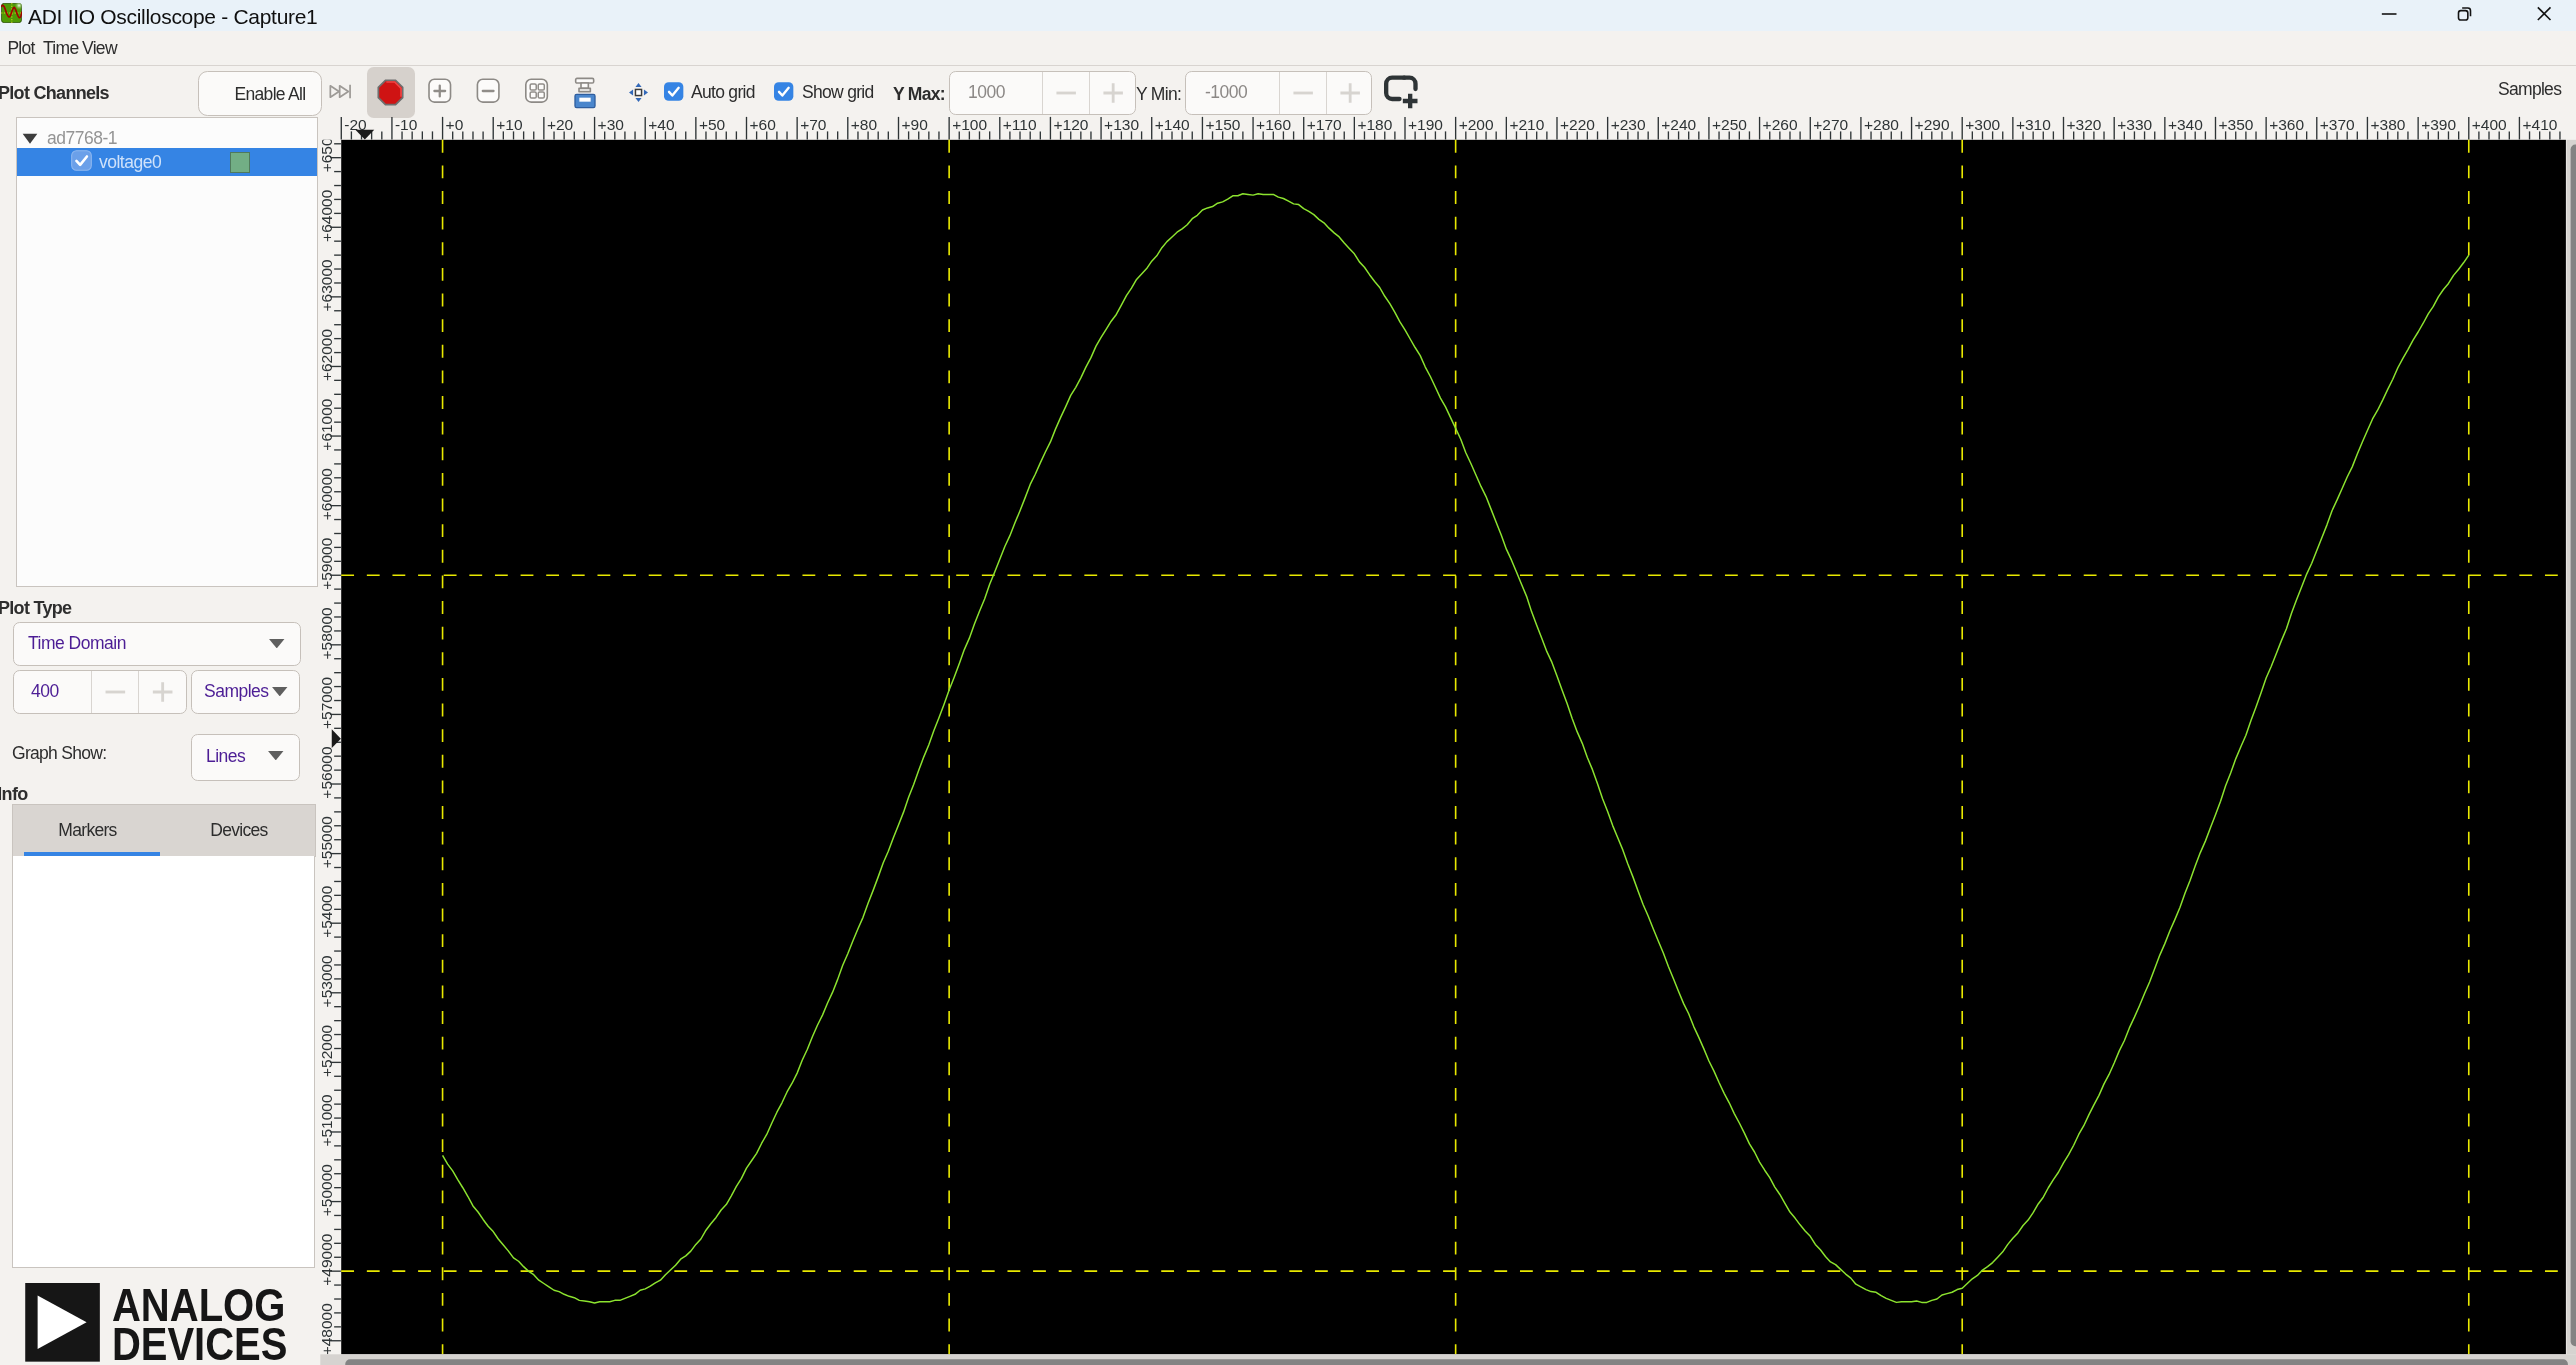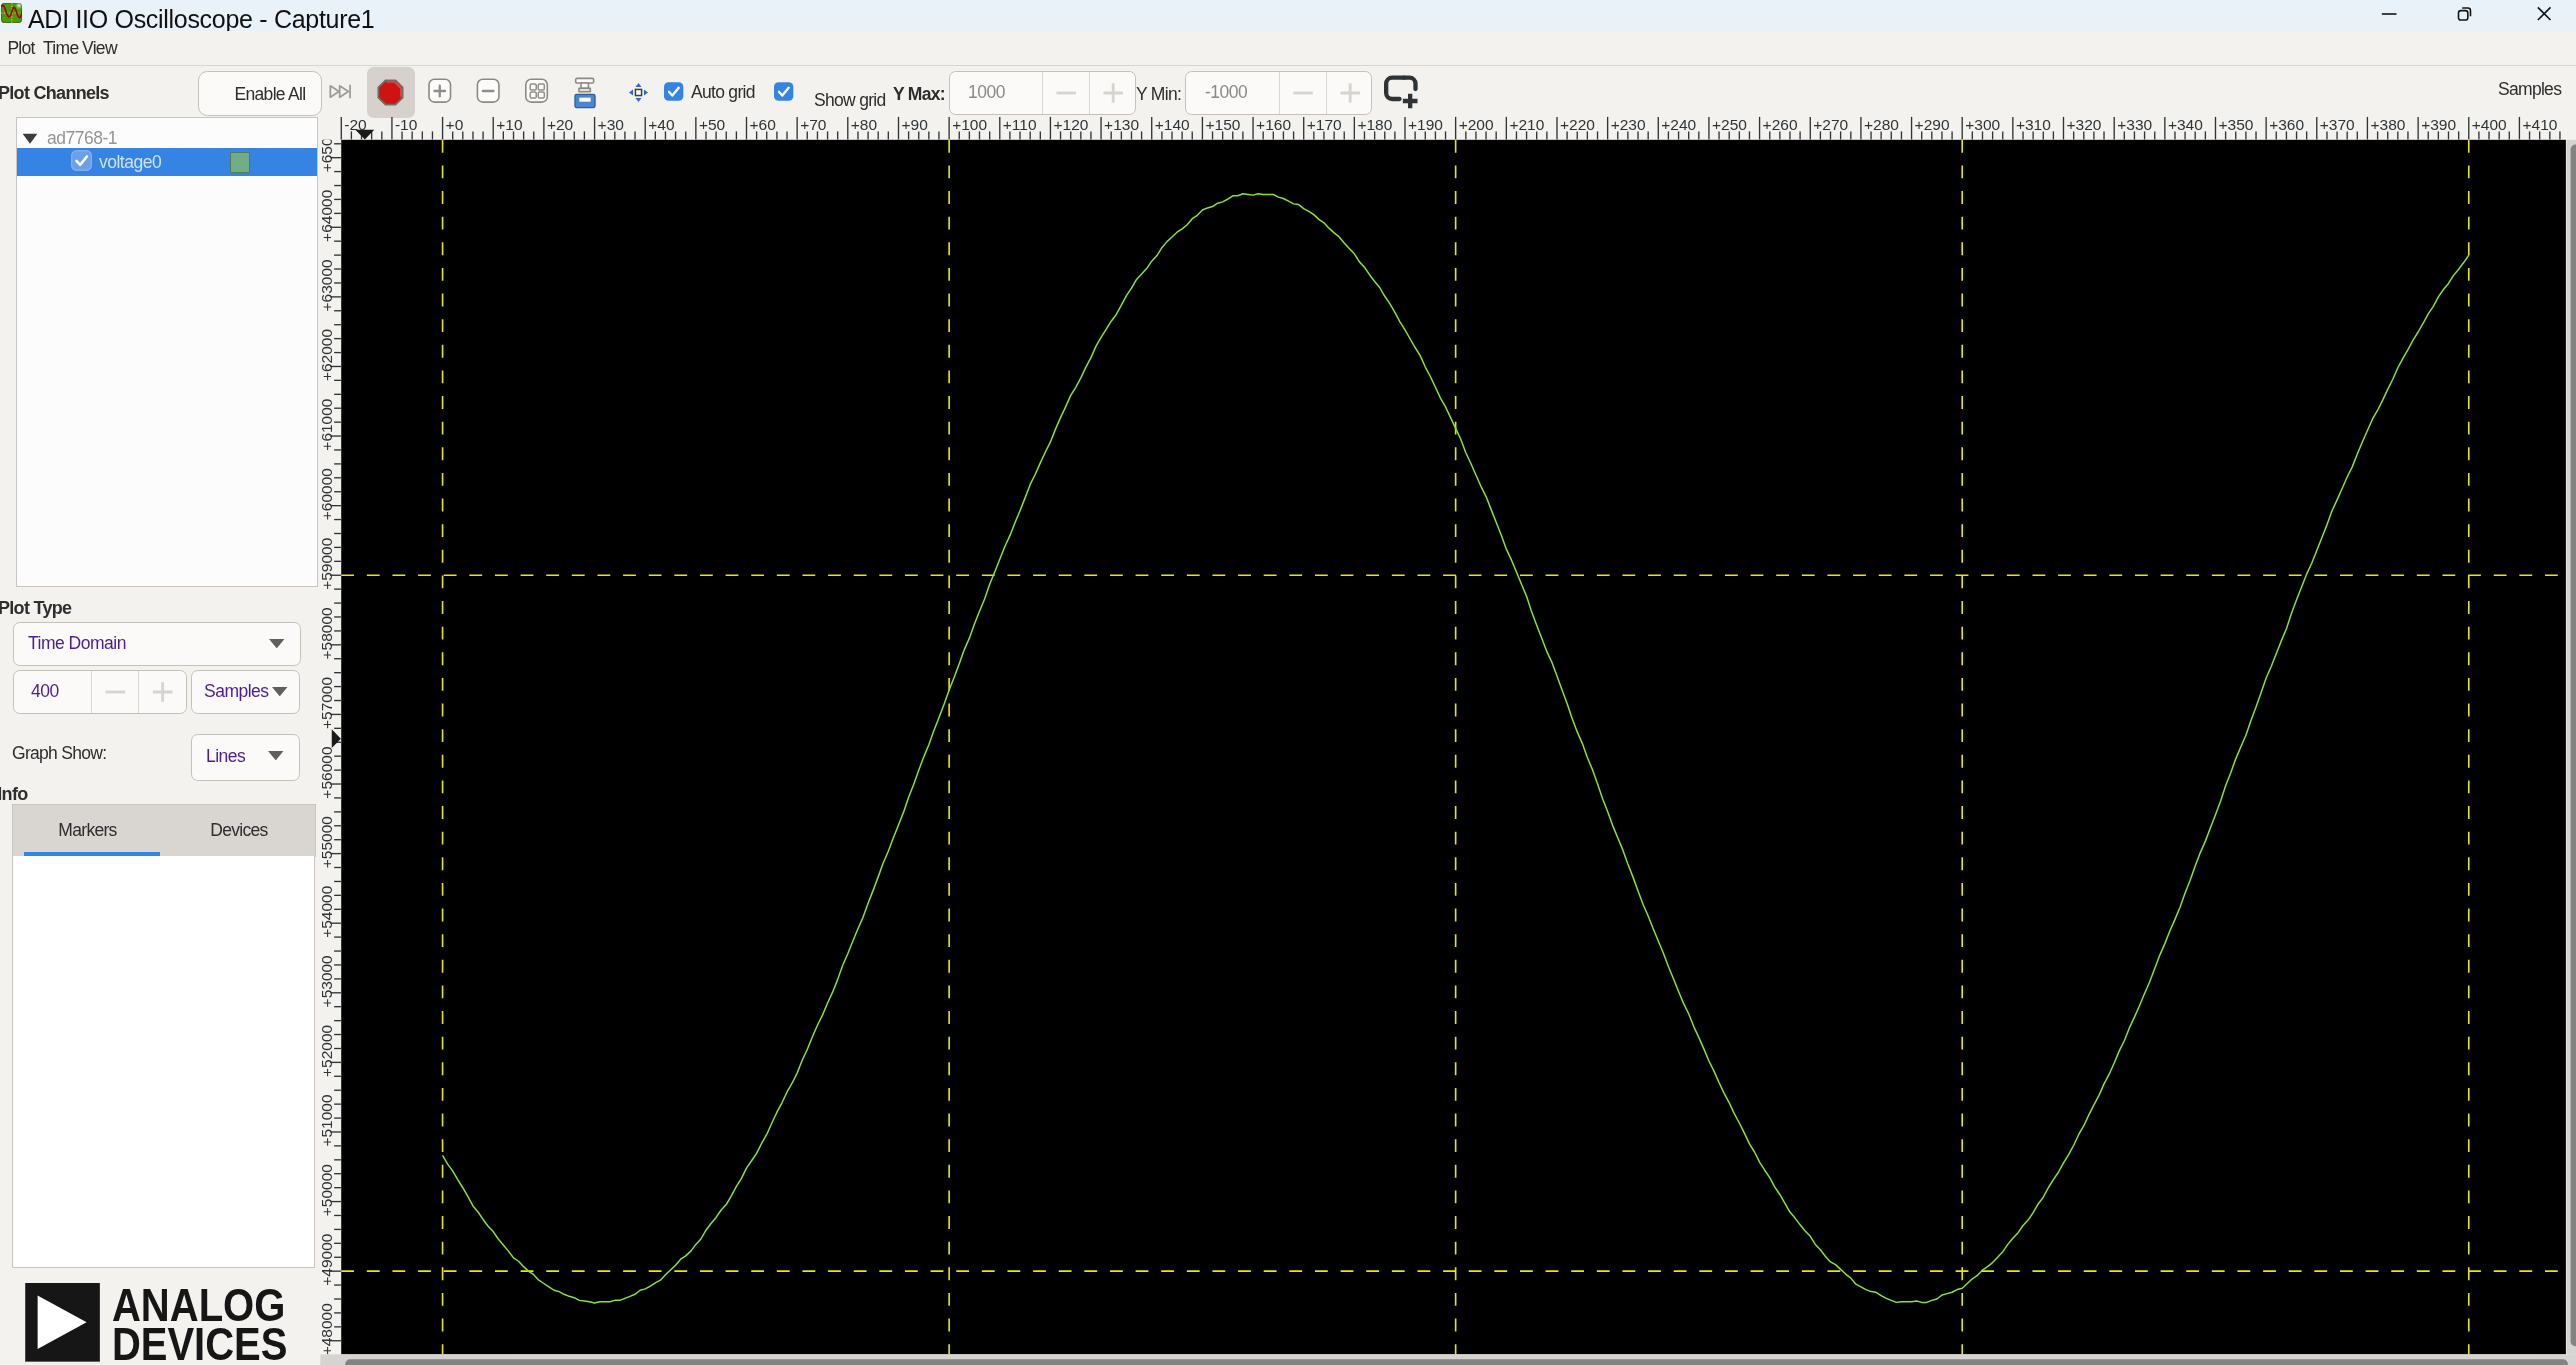--- a/index.html
+++ b/index.html
@@ -18,21 +18,21 @@
     <stop offset="0" stop-color="#f4fbe8"></stop>
         <stop offset="1" stop-color="#4e9a06" stop-opacity="0"></stop>
   </radialGradient>
     </defs>
   <rect x="0.5" y="0.5" width="30" height="29" rx="4" fill="#4e9a06" stroke="#1f3d05"></rect>
   <path d="M0 15h31" stroke="#d3d720" stroke-width="1.5" stroke-dasharray="2 2"></path>
   <path d="M16 0v30" stroke="#d3d720" stroke-width="1.5" stroke-dasharray="2 2"></path>
   <path d="M0 6 C2 2 4 3 6 9 C8 15 9.5 21 12 21 C14.5 21 15.5 13 17.5 9 C19.5 5 20.5 6 22.5 12 C24.5 18 25.5 22 27.5 22 C29.5 22 30.5 17 31 13" fill="none" stroke="#a40000" stroke-width="2.5"></path>
   <rect x="16" y="0" width="15" height="15" rx="4" fill="url(#gl)"></rect>
 </svg>
-<div class="lbl" style="left:28px;top:5.4px;font-size:25px;letter-spacing:-0.3px;color:#101010;">ADI IIO Oscilloscope - Capture1</div>
+<div class="lbl" style="left:28px;top:5.4px;font-size:21px;letter-spacing:-0.3px;color:#101010;">ADI IIO Oscilloscope - Capture1</div>
 <svg class="abs" style="left:2374px;top:0" width="189" height="28" viewBox="0 0 280 42">
   <path d="M10 21h22" stroke="#141414" stroke-width="2.4"></path>
   <rect x="125" y="16" width="14" height="14" rx="3.5" fill="none" stroke="#141414" stroke-width="2.4"></rect>
   <path d="M130.5 12 h8.5 a4 4 0 0 1 4 4 v8.5" fill="none" stroke="#141414" stroke-width="2.4"></path>
   <path d="M244 11 L263 30 M263 11 L244 30" stroke="#141414" stroke-width="2.4"></path>
 </svg>
 
 <div class="abs" style="left:0;top:31px;width:2576px;height:35px;background:#f4f2ef;border-bottom:1.3px solid #d8d4d0;"></div>
 <div class="lbl" style="left:7.4px;top:38px;">Plot</div>
 <div class="lbl" style="left:43px;top:38px;">Time</div>
@@ -96,21 +96,21 @@
 
 <svg class="abs" style="left:664px;top:82px" width="20" height="19" viewBox="0 0 30 28">
   <rect width="29" height="28" rx="7" fill="#3584e4"></rect>
   <path d="M7.5 14.5 l5 5.5 l9.5 -11.5" fill="none" stroke="#fff" stroke-width="3.6" stroke-linecap="round" stroke-linejoin="round"></path>
 </svg>
 <div class="lbl" style="left:691px;top:82px;">Auto grid</div>
 <svg class="abs" style="left:774px;top:82px" width="20" height="19" viewBox="0 0 30 28">
   <rect width="29" height="28" rx="7" fill="#3584e4"></rect>
   <path d="M7.5 14.5 l5 5.5 l9.5 -11.5" fill="none" stroke="#fff" stroke-width="3.6" stroke-linecap="round" stroke-linejoin="round"></path>
 </svg>
-<div class="lbl" style="left:802px;top:90px;margin-left:12px;">Show grid</div>
+<div class="lbl" style="left:802px;top:82px;">Show grid</div>
 <div class="lbl" style="left:893px;top:84px;font-weight:bold;">Y Max:</div>
 
 <div class="frame" style="left:949px;top:71px;width:187px;height:44px;"></div>
 <div class="glbl" style="left:968px;top:82px;color:#8c8886;">1000</div>
 <div class="abs" style="left:1042px;top:72px;width:1.3px;height:42px;background:#d9d5d1;"></div>
 <div class="abs" style="left:1089px;top:72px;width:1.3px;height:42px;background:#d9d5d1;"></div>
 <svg class="abs" style="left:1042px;top:71px" width="94" height="44" viewBox="0 0 140 65">
  <g stroke="#d7d4d0" stroke-width="4.2">
  <path d="M21.5 32.5h29"></path>
       <path d="M91.5 32.5h29 M106 18v29"></path>

